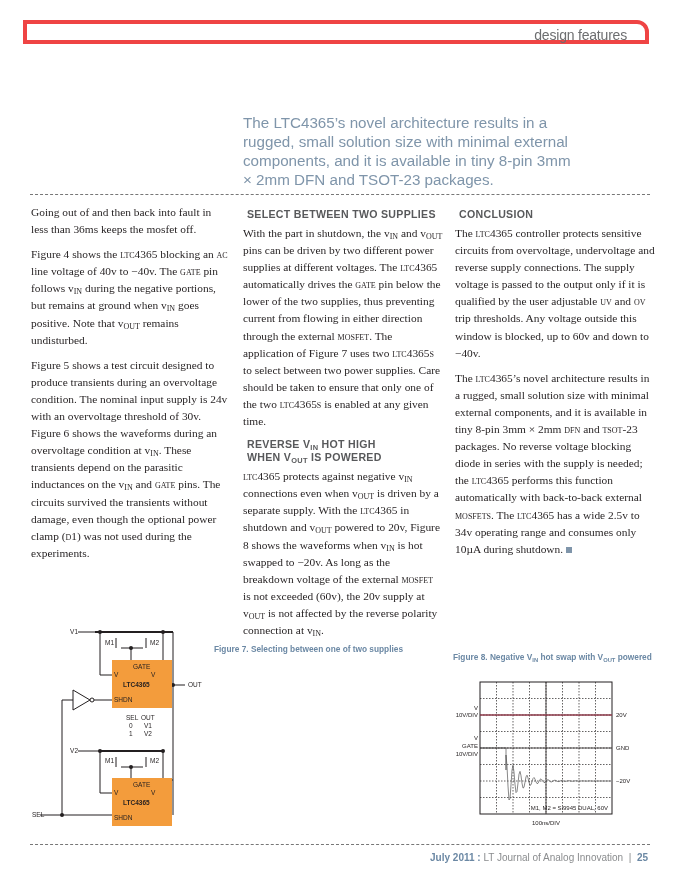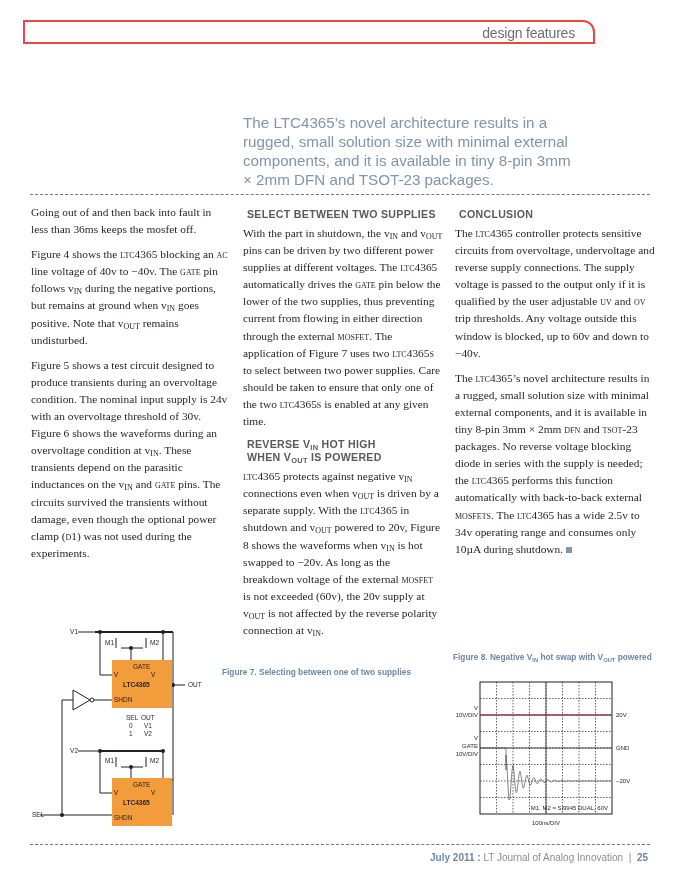--- a/index.html
+++ b/index.html
@@ -1,17 +1,17 @@
 <!DOCTYPE html>
 <html><head>
 <meta charset="utf-8">
 <style>
   html, body { margin:0; padding:0; background:#fff; }
   body { width:680px; height:880px; position:relative; overflow:hidden; font-family:"Liberation Serif", serif; color:#231f20; }
-  .header-bar { position:absolute; left:23px; top:20px; width:572px; height:24px; border:2px solid #ef4444; border-top-right-radius:12px; box-sizing:border-box; }
+  .header-bar { position:absolute; left:23px; top:20px; width:626px; height:24px; border:4px solid #ef4444; border-top-right-radius:12px; box-sizing:border-box; }
   .header-label { position:absolute; right:18px; top:3px; font-family:"Liberation Sans", sans-serif; font-size:14px; color:#6d6e70; letter-spacing:-0.2px; }
   .pullquote { position:absolute; left:243px; top:113px; width:340px; font-family:"Liberation Sans", sans-serif; font-size:15.2px; line-height:19px; color:#7f95aa; }
   .dotted { position:absolute; left:30px; width:620px; border-top:1px dashed #777; height:0; }
   .col { position:absolute; top:204px; width:200px; font-size:11.4px; line-height:17.1px; }
   .col p { margin:0 0 8px 0; }
   .col h3 { margin:4px; font-family:"Liberation Sans", sans-serif; font-weight:bold; font-size:10.6px; line-height:13px; color:#58595b; letter-spacing:0.3px; }
   .col h3 + p { margin-top:0; }
   .sc { font-variant:small-caps; text-transform:lowercase; }
   sub { font-size:70%; vertical-align:-2px; line-height:0; }
   .endmark { display:inline-block; width:6px; height:6px; background:#7f95aa; margin-left:3px; }
@@ -119,21 +119,21 @@
     <text x="12" y="197">SEL</text>
     <text x="106" y="100">SEL</text>
     <text x="121" y="100">OUT</text>
     <text x="109" y="108">0</text>
     <text x="124" y="108">V1</text>
     <text x="109" y="116">1</text>
     <text x="124" y="116">V2</text>
   </g>
 </svg>
 
-<div class="caption" style="left:214px;top:667px;margin-left:8px;">Figure 7. Selecting between one of two supplies</div>
+<div class="caption" style="left:214px;top:644px;">Figure 7. Selecting between one of two supplies</div>
 <div class="caption" style="left:453px;top:652px;"><span>Figure 8. Negative V</span><sub>IN</sub><span> hot swap with V</span><sub>OUT</sub><span> powered</span></div>
 
 <svg style="position:absolute;left:448px;top:675px;" width="210" height="160">
   <rect x="32" y="7" width="132" height="132" fill="#fff" stroke="#231f20" stroke-width="1"></rect>
   <g id="grid" stroke="#231f20" stroke-dasharray="1.5,1.5" stroke-width="0.7">
       <line x1="48.5" x2="48.5" y1="7" y2="139"></line>
       <line y1="23.5" y2="23.5" x1="32" x2="164"></line>
       <line x1="65" x2="65" y1="7" y2="139"></line>
       <line y1="40" y2="40" x1="32" x2="164"></line>
       <line x1="81.5" x2="81.5" y1="7" y2="139"></line>

